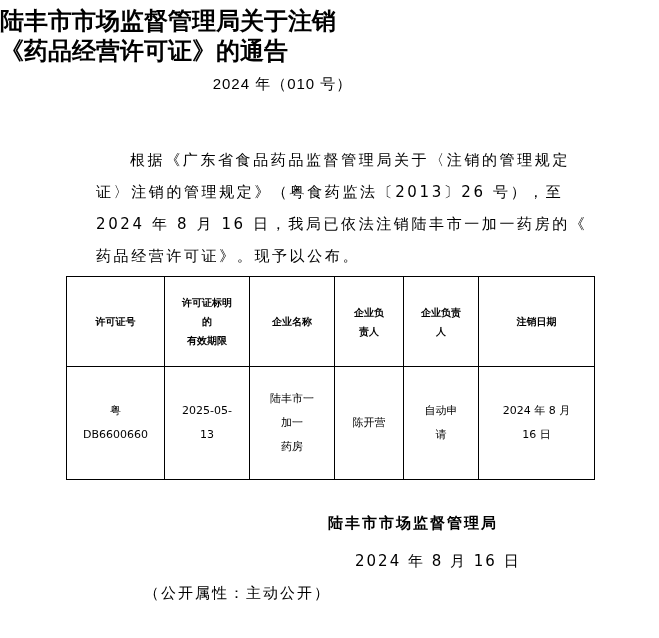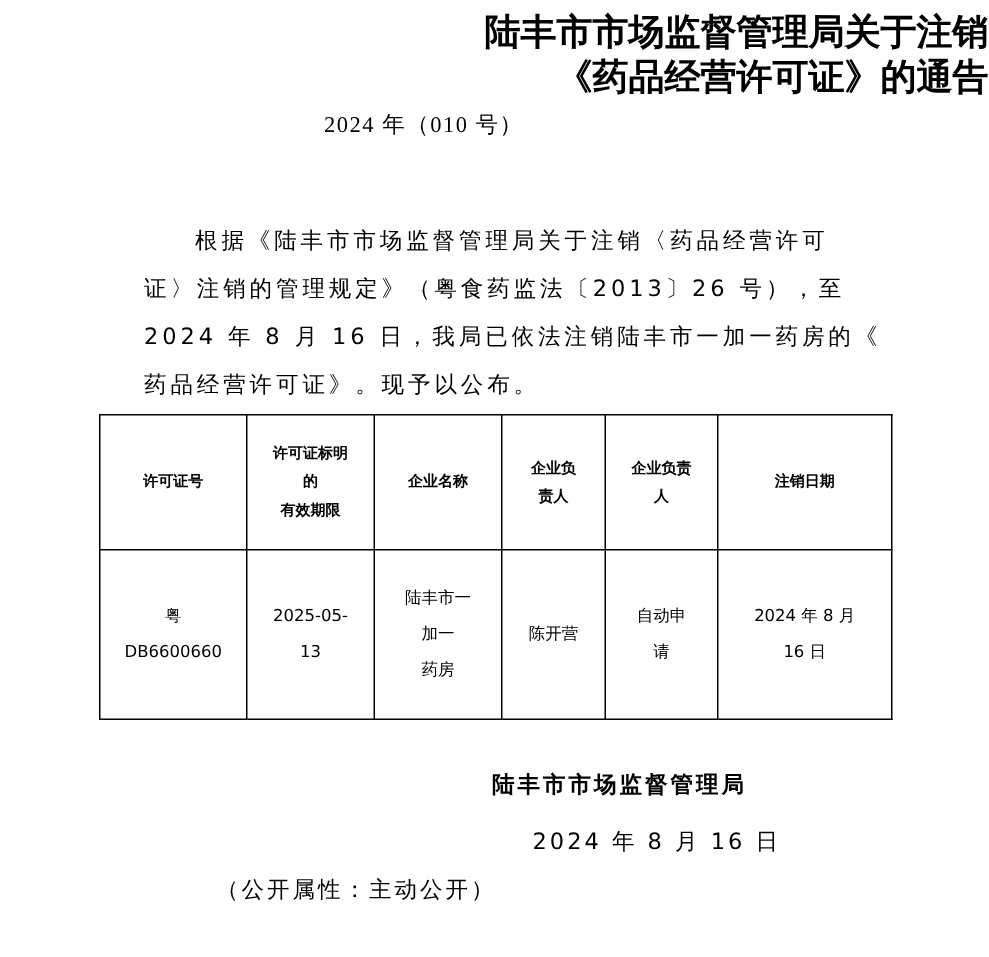--- a/index.html
+++ b/index.html
@@ -12,36 +12,36 @@
       height: 638px;
       position: relative;
       overflow: hidden;
       color: #000000;
       font-family: "DejaVu Sans", sans-serif;
     }
     .title {
       position: absolute;
       left: 0;
       width: 659px;
-      text-align: right;
+      text-align: left;
       font-family: "DejaVu Serif", serif;
       font-weight: bold;
       font-size: 24px;
       line-height: 30px;
       letter-spacing: 0px;
     }
     .title.l1 { top: 6px; }
     .title.l2 { top: 36px; }
     .docno {
       position: absolute;
       top: 74px;
       left: 0;
       width: 565px;
       text-align: center;
-      font-family: Liberation Serif, serif;
+      font-family: Liberation Sans, sans-serif;
       font-size: 15px;
       line-height: 20px;
       letter-spacing: 1px;
     }
     .body-para {
       position: absolute;
       left: 96px;
       top: 144px;
       width: 470px;
       font-size: 15px;
@@ -106,21 +106,21 @@
     }
   </style>
 </head>
 <body>
 
 <div class="title l1">陆丰市市场监督管理局关于注销</div>
 <div class="title l2">《药品经营许可证》的通告</div>
 <div class="docno">2024 年（010 号）</div>
 
 <div class="body-para">
-  <span class="ln first">根据《陆丰市市场监督管理局关于注销〈药品经营许可</span>
+  <span class="ln first">根据《广东省食品药品监督管理局关于〈注销的管理规定</span>
   <span class="ln">证〉注销的管理规定》（粤食药监法〔2013〕26 号），至</span>
   <span class="ln">2024 年 8 月 16 日，我局已依法注销陆丰市一加一药房的《</span>
   <span class="ln">药品经营许可证》。现予以公布。</span>
 </div>
 
 <table class="notice">
   <colgroup>
     <col style="width:98px">
     <col style="width:85px">
     <col style="width:85px">

